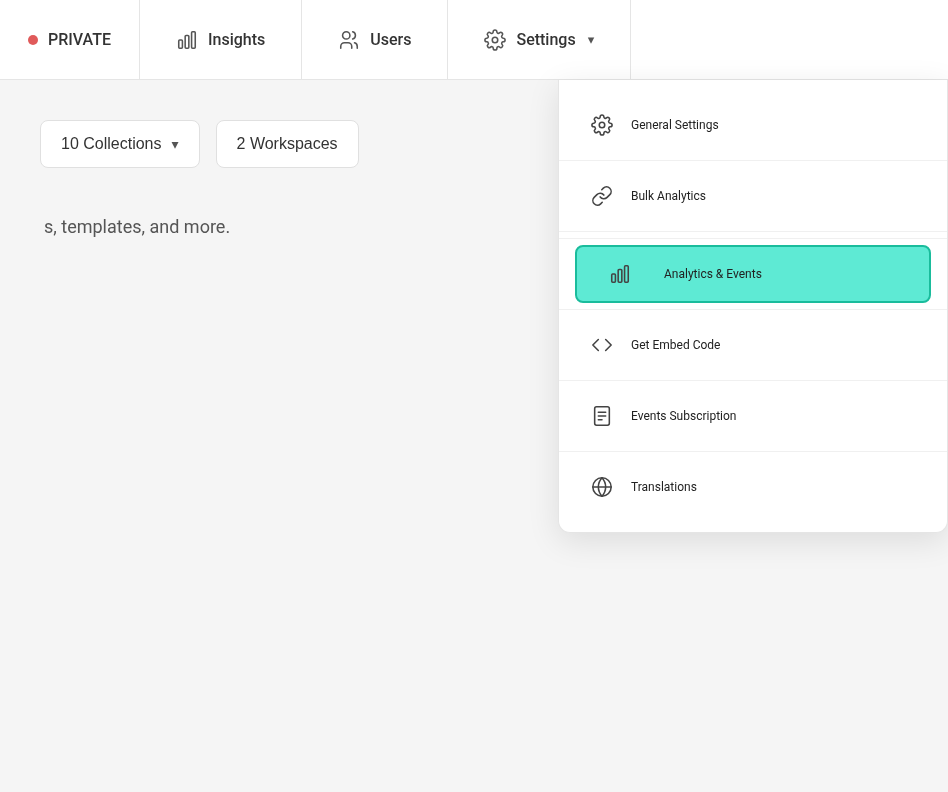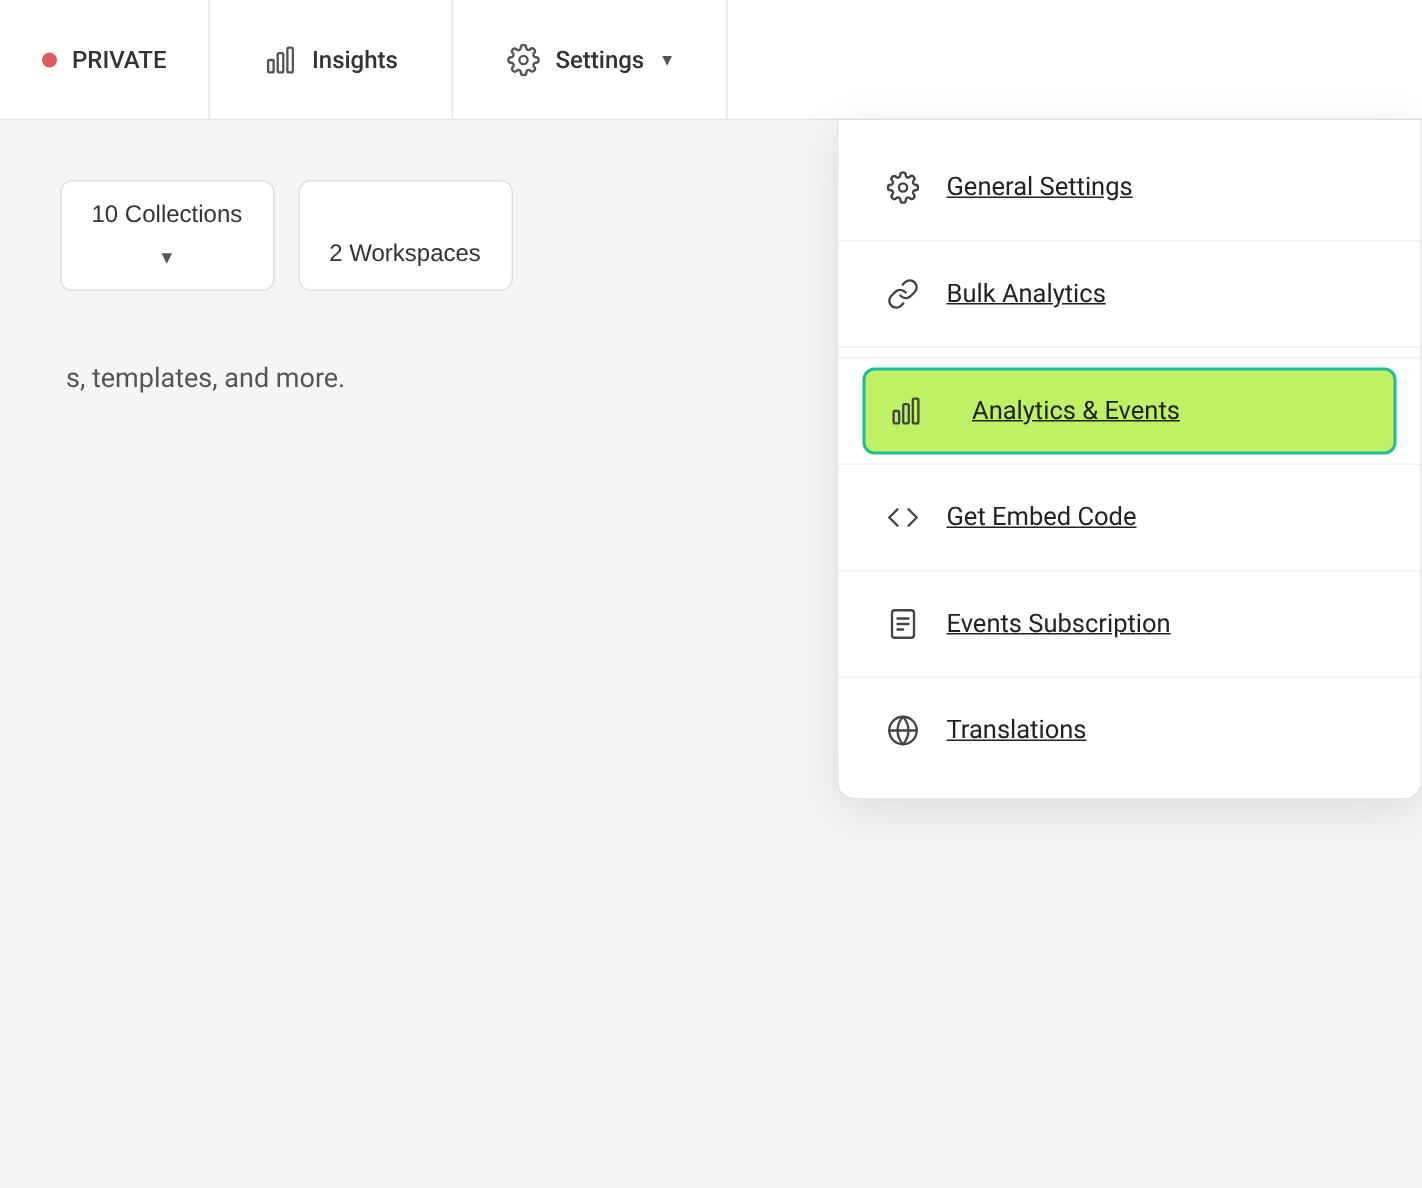--- a/index.html
+++ b/index.html
@@ -82,21 +82,20 @@
       align-items: center;
       gap: 10px;
       background: #ffffff;
       border: 1px solid #e0e0e0;
       border-radius: 8px;
       padding: 14px 20px;
       font-size: 16px;
       color: #333;
       cursor: pointer;
       font-weight: 400;
-      flex-direction: column;
     }
 
     .filter-btn .chevron {
       font-size: 14px;
       color: #555;
     }
 
     .filter-btn-second {
       display: flex;
       align-items: flex-end;
@@ -142,30 +141,29 @@
       font-size: 17px;
       color: #333;
       transition: background 0.12s;
       position: relative;
     }
 
     .dropdown-item.active {
       border: 2.5px solid #1abc9c;
       border-radius: 8px;
       margin: 4px 16px;
-      padding: 16px 16px;
-      background: #bef264;
+      padding: 16px 32px;
+      background: #5eead4;
       gap: 33px;
     }
 
     .dropdown-label {
-      font-size: 17px;
+      font-size: 12px;
       color: #222;
       font-weight: 400;
-      text-decoration: underline;
     }
 
     
     .icon-svg {
       width: 22px;
       height: 22px;
       stroke: #444;
       fill: none;
       stroke-width: 1.7;
       stroke-linecap: round;
@@ -200,20 +198,29 @@
 
   <div class="nav-item">
     <svg class="icon-svg-nav" viewBox="0 0 24 24">
       <rect x="3" y="12" width="4" height="9" rx="1"></rect>
       <rect x="10" y="7" width="4" height="14" rx="1"></rect>
       <rect x="17" y="3" width="4" height="18" rx="1"></rect>
     </svg>
     <span class="nav-item-label">Insights</span>
   </div>
 
+  <div class="nav-item">
+    <svg class="icon-svg-nav" viewBox="0 0 24 24">
+      <circle cx="9" cy="7" r="4"></circle>
+      <path d="M3 21v-2a4 4 0 0 1 4-4h4a4 4 0 0 1 4 4v2"></path>
+      <path d="M16 3.13a4 4 0 0 1 0 7.75"></path>
+      <path d="M21 21v-2a4 4 0 0 0-3-3.87"></path>
+    </svg>
+    <span class="nav-item-label">Users</span>
+  </div>
 
   <div class="nav-item">
     <svg class="icon-svg-nav" viewBox="0 0 24 24">
       <circle cx="12" cy="12" r="3"></circle>
       <path d="M19.4 15a1.65 1.65 0 0 0 .33 1.82l.06.06a2 2 0 0 1-2.83 2.83l-.06-.06a1.65 1.65 0 0 0-1.82-.33 1.65 1.65 0 0 0-1 1.51V21a2 2 0 0 1-4 0v-.09A1.65 1.65 0 0 0 9 19.4a1.65 1.65 0 0 0-1.82.33l-.06.06a2 2 0 0 1-2.83-2.83l.06-.06A1.65 1.65 0 0 0 4.68 15a1.65 1.65 0 0 0-1.51-1H3a2 2 0 0 1 0-4h.09A1.65 1.65 0 0 0 4.6 9a1.65 1.65 0 0 0-.33-1.82l-.06-.06a2 2 0 0 1 2.83-2.83l.06.06A1.65 1.65 0 0 0 9 4.68a1.65 1.65 0 0 0 1-1.51V3a2 2 0 0 1 4 0v.09a1.65 1.65 0 0 0 1 1.51 1.65 1.65 0 0 0 1.82-.33l.06-.06a2 2 0 0 1 2.83 2.83l-.06.06A1.65 1.65 0 0 0 19.4 9a1.65 1.65 0 0 0 1.51 1H21a2 2 0 0 1 0 4h-.09a1.65 1.65 0 0 0-1.51 1z"></path>
     </svg>
     <span class="nav-item-label">Settings</span>
     <span class="settings-chevron">▾</span>
   </div>
 </nav>

